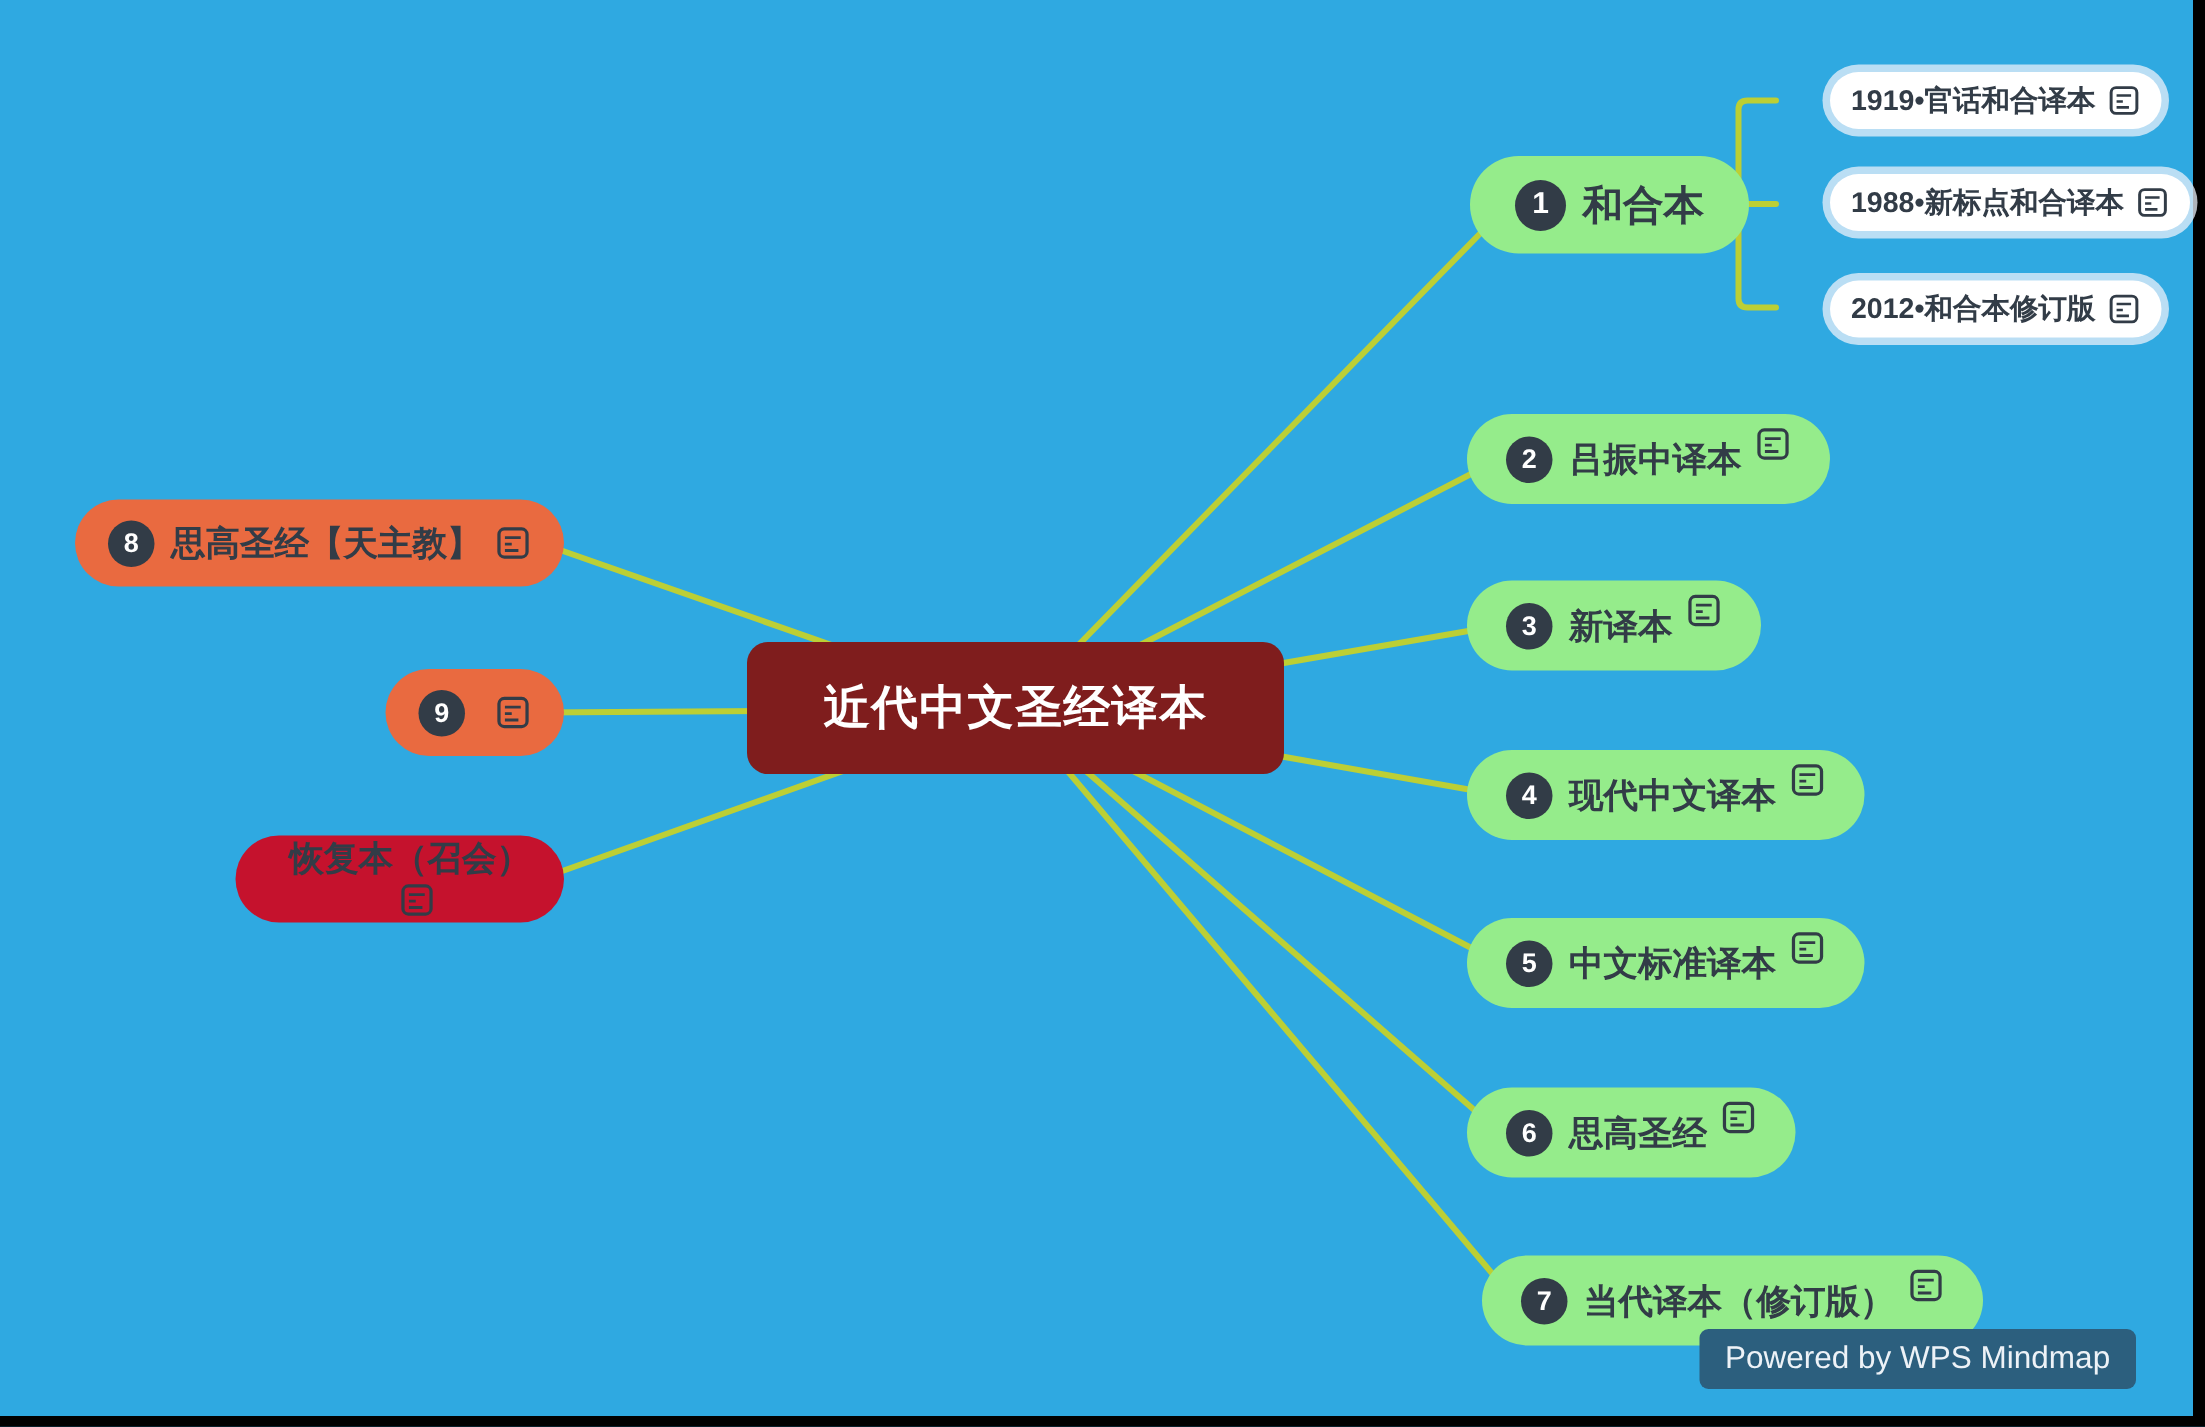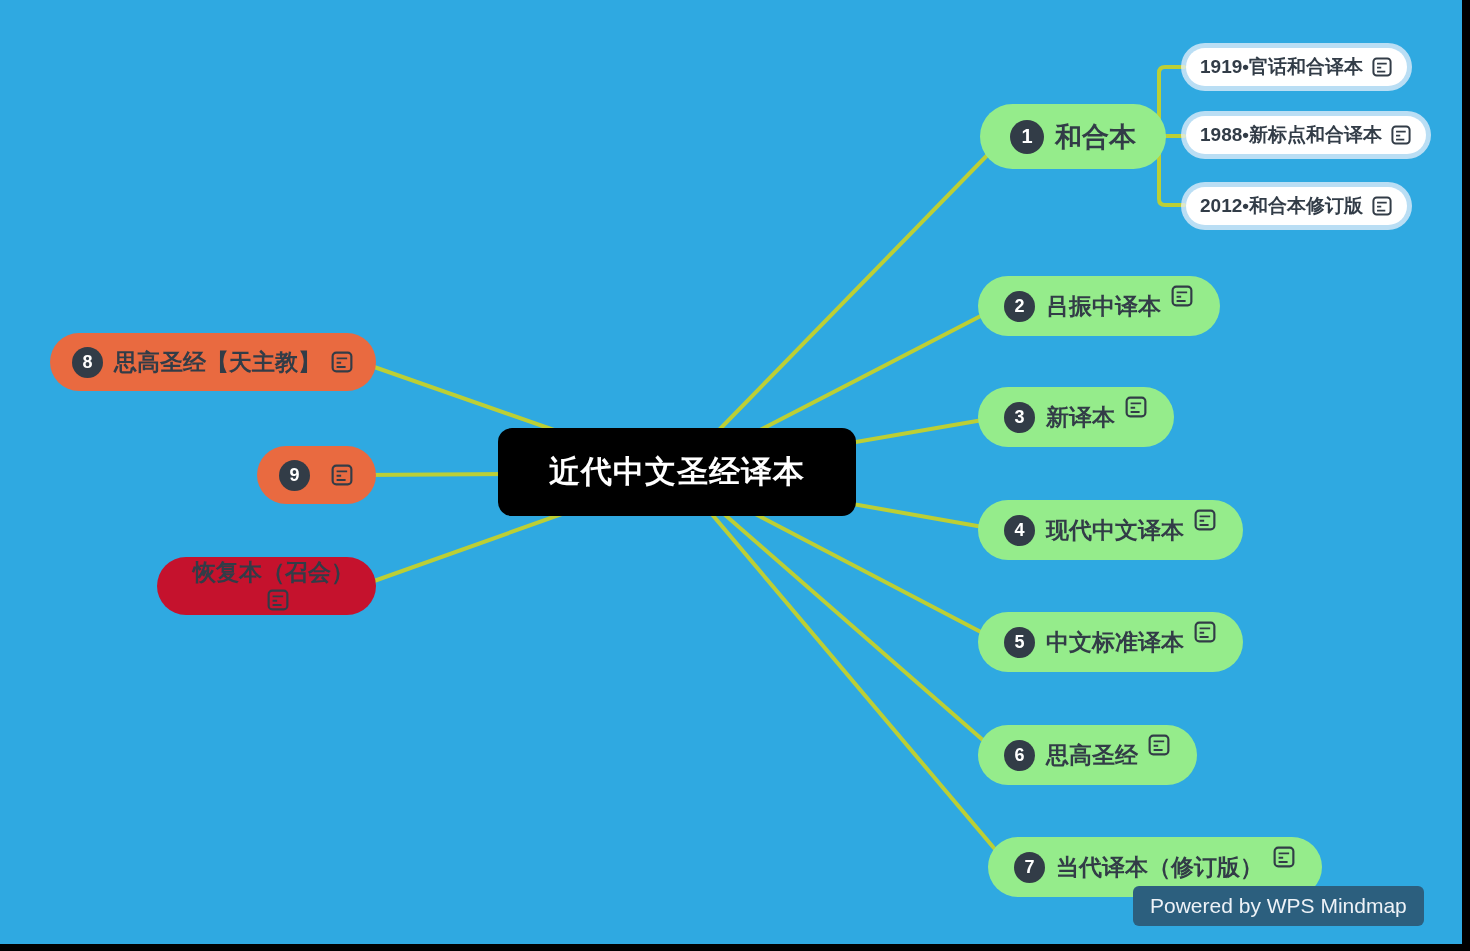--- a/index.html
+++ b/index.html
@@ -11,37 +11,37 @@
   .node{position:absolute;display:flex;align-items:center;box-sizing:border-box;
         border-radius:999px;color:#323C47;font-weight:800;white-space:nowrap;}
   .lbl{font-weight:800;}
   .badge{flex:0 0 auto;display:flex;align-items:center;justify-content:center;
          width:31px;height:31px;border-radius:50%;background:#323C47;color:#fff;
          font-size:18px;font-weight:700;margin-right:11px;}
   .doc{display:flex;margin-left:9px;flex:0 0 auto;}
 
   
   .center-node{left:498px;top:428px;width:358px;height:88px;border-radius:14px;
-               background:#000000;justify-content:center;}
+               background:#7f1d1d;justify-content:center;}
   .center-node .lbl{color:#fff;font-size:31px;letter-spacing:1px;}
 
   
   .green{background:#95EC8B;padding:0 26px;height:60px;font-size:23px;}
   .green .doc{position:relative;top:-10px;}
   .n1{left:980px;top:104px;height:65px;padding:0 30px;font-size:27px;}
   .n1 .badge{width:34px;height:34px;font-size:20px;}
   .n2{left:978px;top:276px;}
   .n3{left:978px;top:387px;}
   .n4{left:978px;top:500px;}
   .n5{left:978px;top:612px;}
   .n6{left:978px;top:725px;}
   .n7{left:988px;top:837px;}
 
   
-  .child{left:1186px;height:38px;background:#fff;border-radius:19px;padding:0 14px;
+  .child{left:1220px;height:38px;background:#fff;border-radius:19px;padding:0 14px;
          font-size:19px;font-weight:700;box-shadow:0 0 0 5px rgba(233,240,250,.75);align-items:center;}
   .child .doc{margin-left:8px;}
   .c1{top:48px;} .c2{top:116px;} .c3{top:187px;}
 
   
   .leftnode{right:1086px;height:58px;padding:0 22px;font-size:23px;}
   .n8{top:333px;background:#E96A40;}
   .n9{top:446px;background:#E96A40;}
   .nred{top:557px;background:#C5122D;padding-left:36px;flex-direction:column;}
 

